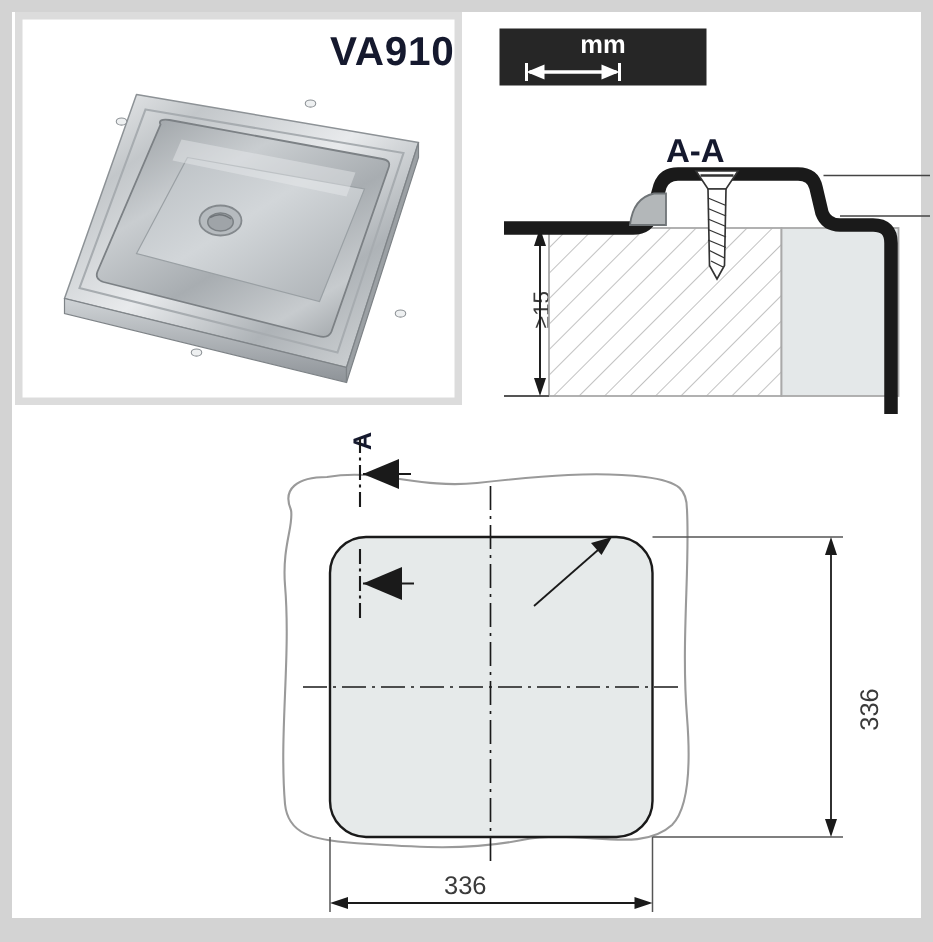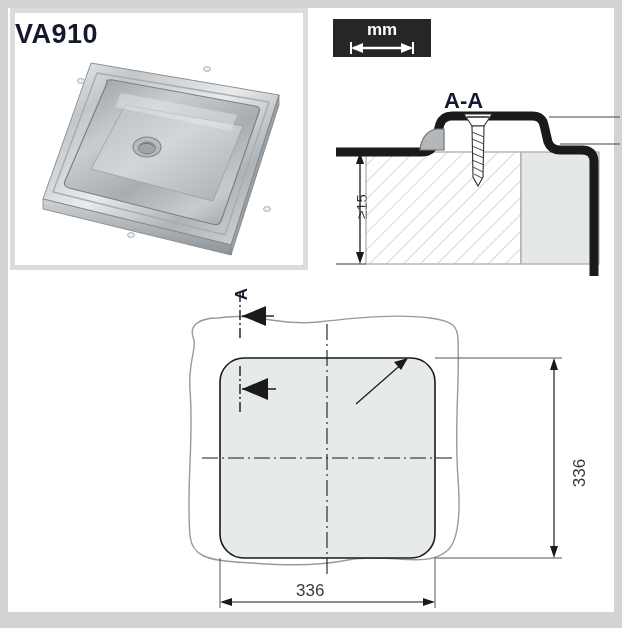--- a/index.html
+++ b/index.html
@@ -38,21 +38,21 @@
     height: 262px;
     background: #ffffff;
     border: 5px solid #dcdcdc;
     box-sizing: border-box;
   }
   #product-title {
     position: absolute;
     left: 0;
     top: 6px;
     width: 100%;
-    text-align: left;
+    text-align: right;
     font-size: 27px;
     font-weight: bold;
     color: #15192e;
     letter-spacing: 0.5px;
     font-family: "Liberation Sans", sans-serif;
   }
   #sink-photo {
     position: absolute;
     left: 6px;
     top: 36px;
@@ -61,20 +61,21 @@
   }
 
   
   #mm-badge {
     position: absolute;
     left: 325px;
     top: 11px;
     width: 98px;
     height: 38px;
     background: #262626;
+    padding-left: 40px;
   }
   #mm-badge .mm-label {
     position: absolute;
     left: 0; top: 1px;
     width: 100%;
     text-align: center;
     color: #ffffff;
     font-size: 17px;
     font-weight: bold;
     font-family: "Liberation Sans", sans-serif;

